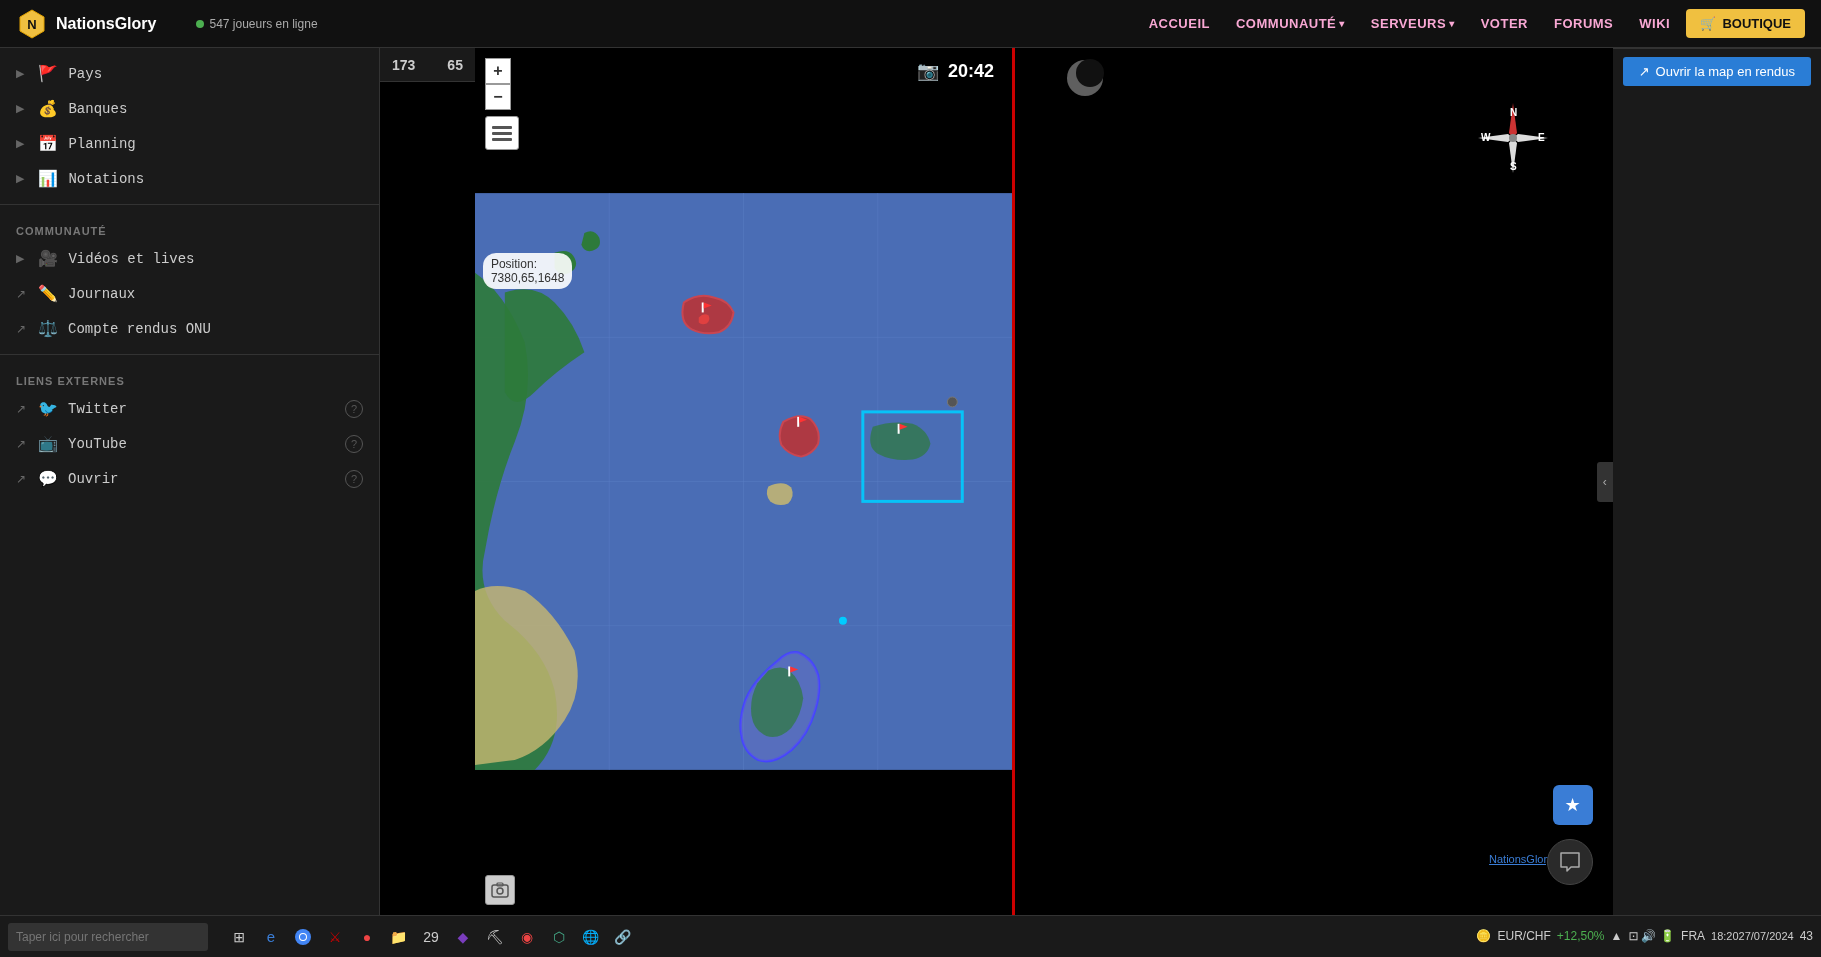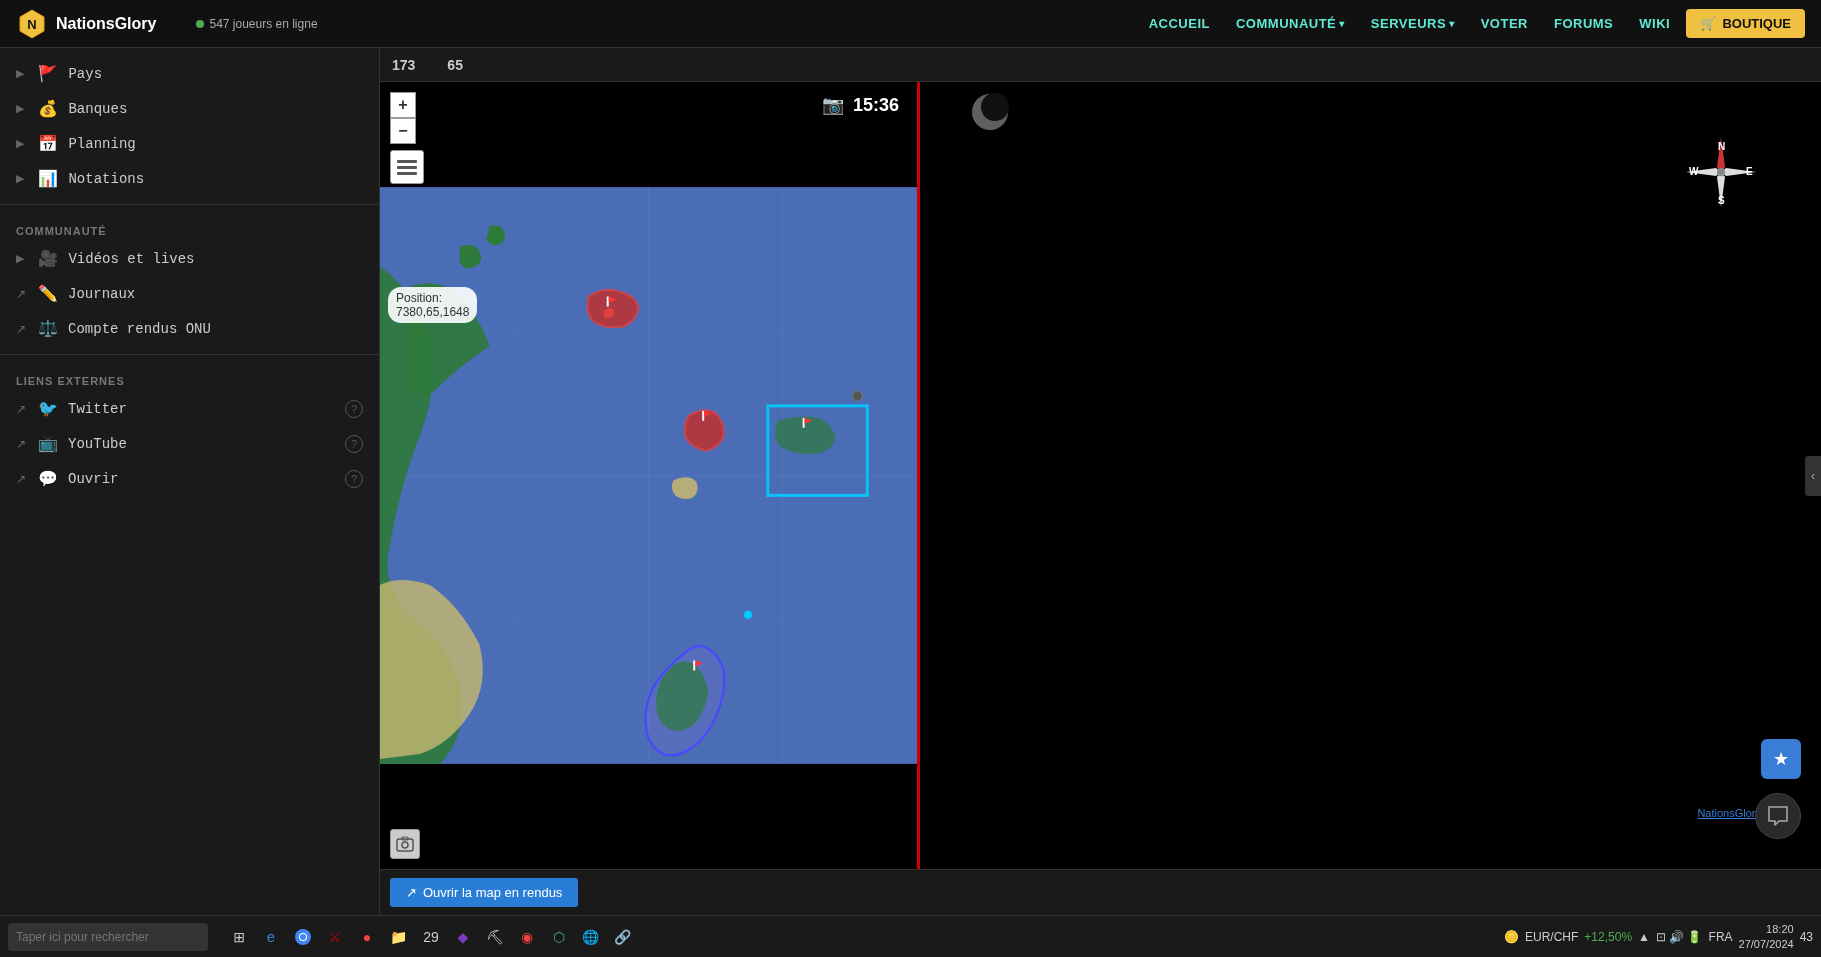--- a/index.html
+++ b/index.html
@@ -54,21 +54,21 @@
       background: #4caf50;
       border-radius: 50%;
     }
     .nav-links {
       display: flex;
       align-items: center;
       gap: 6px;
       margin-left: auto;
     }
     .nav-link {
-      color: #5eead4;
+      color: #f9a8d4;
       text-decoration: none;
       padding: 6px 10px;
       font-size: 13px;
       font-weight: 600;
       letter-spacing: 0.5px;
       text-transform: uppercase;
       cursor: pointer;
     }
     .nav-link-dropdown {
       display: flex;
@@ -151,21 +151,21 @@
     .sidebar-divider {
       height: 1px;
       background: #333;
       margin: 8px 0;
     }
 
     
     .content-area {
       flex: 1;
       display: flex;
-      flex-direction: column;
+      flex-direction: row;
       background: #000;
       position: relative;
     }
 
     
     .map-coords-bar {
       display: flex;
       align-items: center;
       padding: 4px 12px;
       background: #1a1a1a;
@@ -398,22 +398,22 @@
     .taskbar-right {
       margin-left: auto;
       display: flex;
       align-items: center;
       gap: 6px;
       font-size: 12px;
       color: #ccc;
     }
     .taskbar-time {
       display: flex;
-      flex-direction: column;
-      align-items: flex-end;
+      flex-direction: row;
+      align-items: center;
       font-size: 11px;
       line-height: 1.3;
     }
     .taskbar-currency-up {
       color: #4caf50;
     }
 
     
     .map-svg {
       position: absolute;
@@ -609,21 +609,21 @@
           </div>
         </div>
 
         <div class="map-position-tooltip">
           <div>Position:</div>
           <div>7380,65,1648</div>
         </div>
 
         <div class="map-time-overlay">
           <span>📷</span>
-          <span>15:36</span>
+          <span>20:42</span>
         </div>
 
         <div class="map-screenshot-btn">
           <svg width="18" height="18" viewBox="0 0 18 18">
             <rect x="1" y="4" width="16" height="12" rx="2" fill="none" stroke="#555" stroke-width="1.5"></rect>
             <circle cx="9" cy="10" r="3" fill="none" stroke="#555" stroke-width="1.5"></circle>
             <rect x="6" y="2" width="6" height="3" rx="1" fill="none" stroke="#555" stroke-width="1.2"></rect>
           </svg>
         </div>
       </div>

